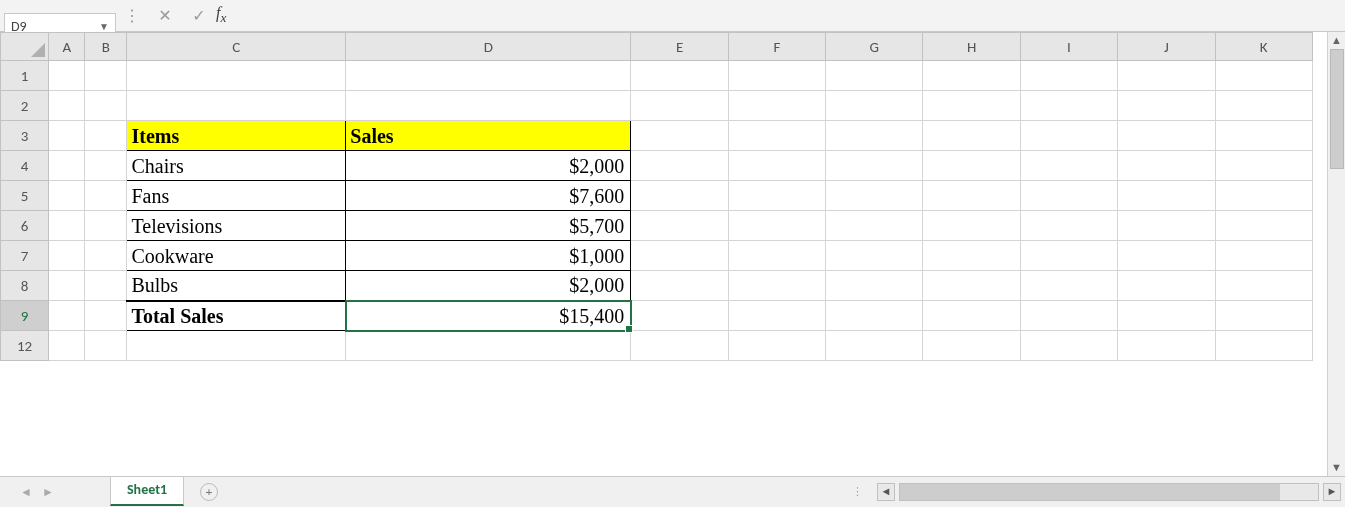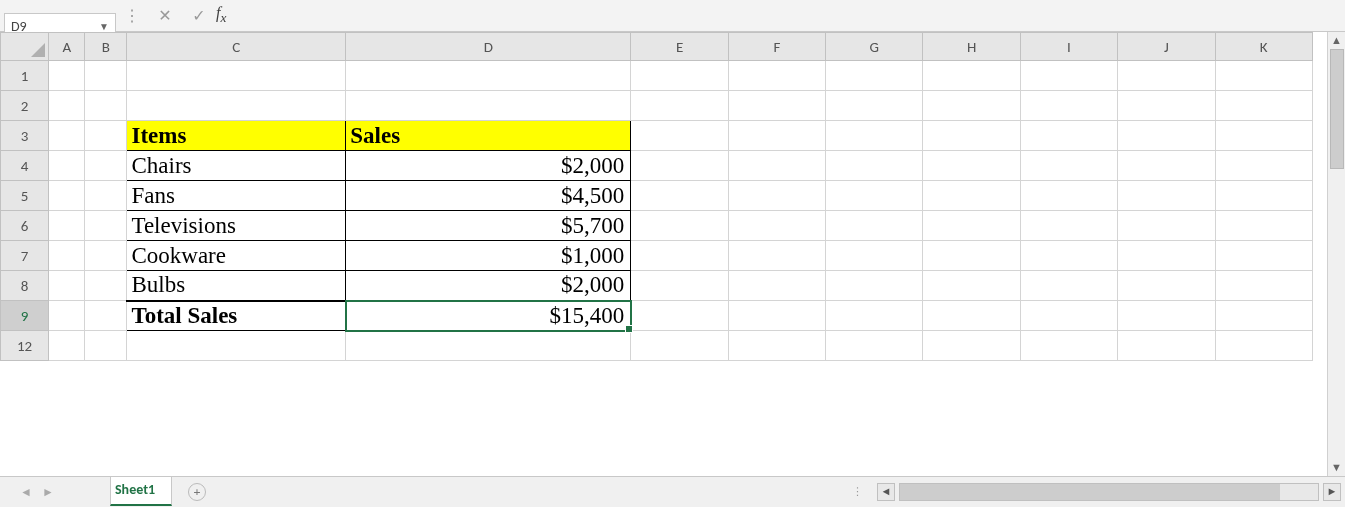--- a/index.html
+++ b/index.html
@@ -99,21 +99,21 @@
   col.cB { width: 42px; }
   col.cC { width: 218px; }
   col.cD { width: 284px; }
   col.cE, col.cF, col.cG, col.cH, col.cI, col.cJ, col.cK { width: 97px; }
   
   
   tbody tr.row-active th { background:#cfcfcf; color:#217346;}
   thead th.col-active { background:#cfcfcf; color:#217346;}
   
   
-  .cell-text { padding: 0 4px; font-family: 'Times New Roman', serif; font-size:23px; color:#000; display:block; line-height:28px; white-space:nowrap; overflow:hidden;}
+  .cell-text { padding: 0 4px; font-family: 'Times New Roman', serif; font-size:20px; color:#000; display:block; line-height:28px; white-space:nowrap; overflow:hidden;}
   .cell-num { text-align:right; padding-right:6px;}
   .hdr { background: #ffff00 !important; font-weight: bold; }
   .bold { font-weight: bold; }
   
   
   td.tb-t { border-top: 1.5px solid #000 !important; }
   td.tb-b { border-bottom: 1.5px solid #000 !important; }
   td.tb-l { border-left: 1.5px solid #000 !important; }
   td.tb-r { border-right: 1.5px solid #000 !important; }
   td.tb-all { border:1px solid #000 !important;}
@@ -150,21 +150,21 @@
   
   .tab-strip {
     height: 30px;
     background:#f0f0f0;
     border-top:1px solid #c8c8c8;
     display:flex;
     align-items:center;
   }
   .tab-nav { width:110px; display:flex; gap:10px; padding-left:20px; color:#aaa; font-size:12px;}
   .tab {
-    padding: 4px 16px 6px 4px;
+    padding: 4px 16px 6px 16px;
     background:#fff;
     border:1px solid #c8c8c8;
     border-bottom:2px solid #217346;
     border-top:none;
     font-size:14px;
     font-weight:bold;
     color:#217346;
   }
   .tab-add { margin-left:16px; color:#777; font-size:16px; border:1px solid #bbb; border-radius:50%; width:18px;height:18px; display:flex;align-items:center;justify-content:center; font-size:13px;}
   .hscroll {
@@ -293,21 +293,21 @@
             <td id="cell-K4"></td>
           </tr>
           <tr>
             <th>5</th>
             <td id="cell-A5"></td>
             <td id="cell-B5"></td>
             <td id="cell-C5" class="tb-all tb-l">
               <span class="cell-text">Fans</span>
             </td>
             <td id="cell-D5" class="tb-all tb-r">
-              <span class="cell-text cell-num">$4,500</span>
+              <span class="cell-text cell-num">$7,600</span>
             </td>
             <td id="cell-E5"></td>
             <td id="cell-F5"></td>
             <td id="cell-G5"></td>
             <td id="cell-H5"></td>
             <td id="cell-I5"></td>
             <td id="cell-J5"></td>
             <td id="cell-K5"></td>
           </tr>
           <tr>

